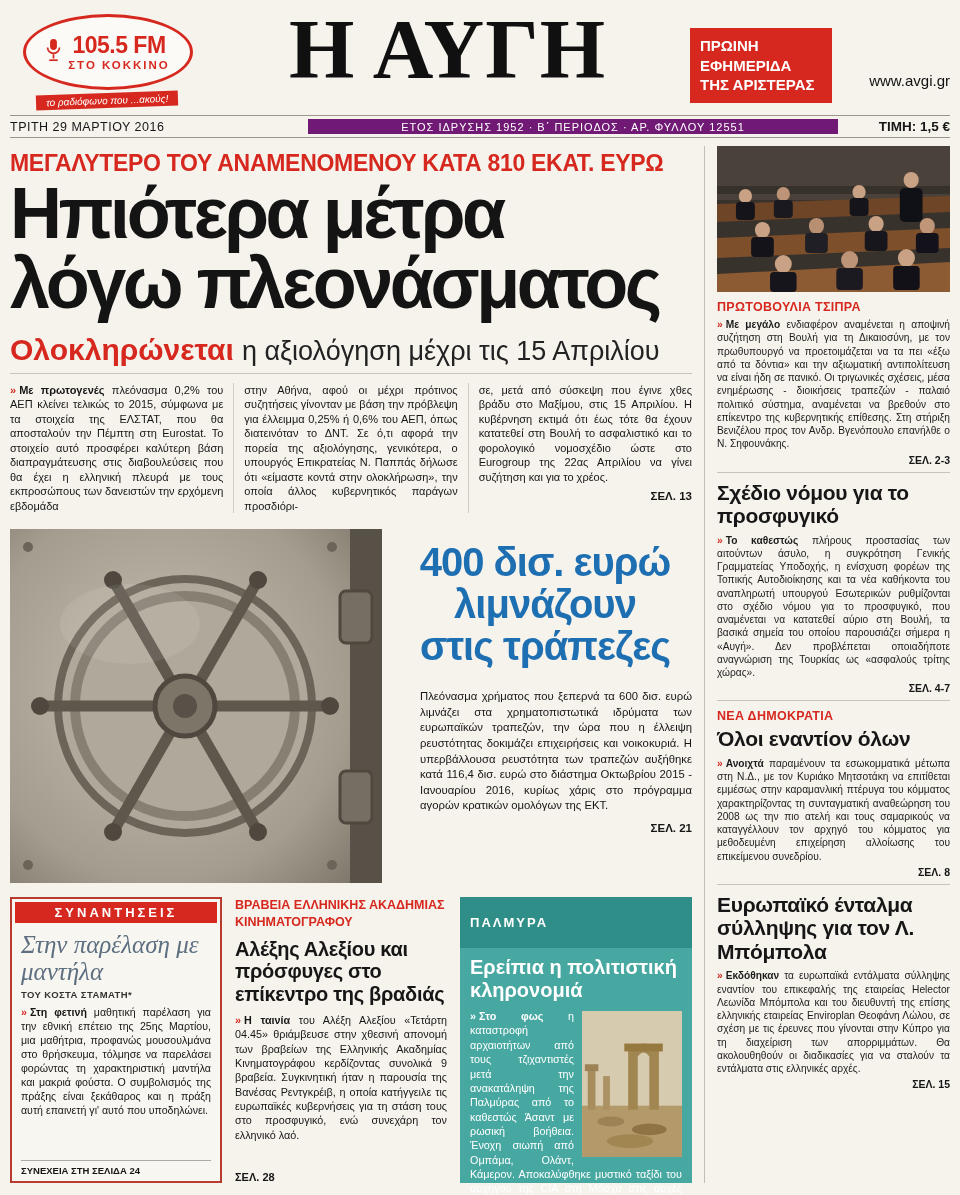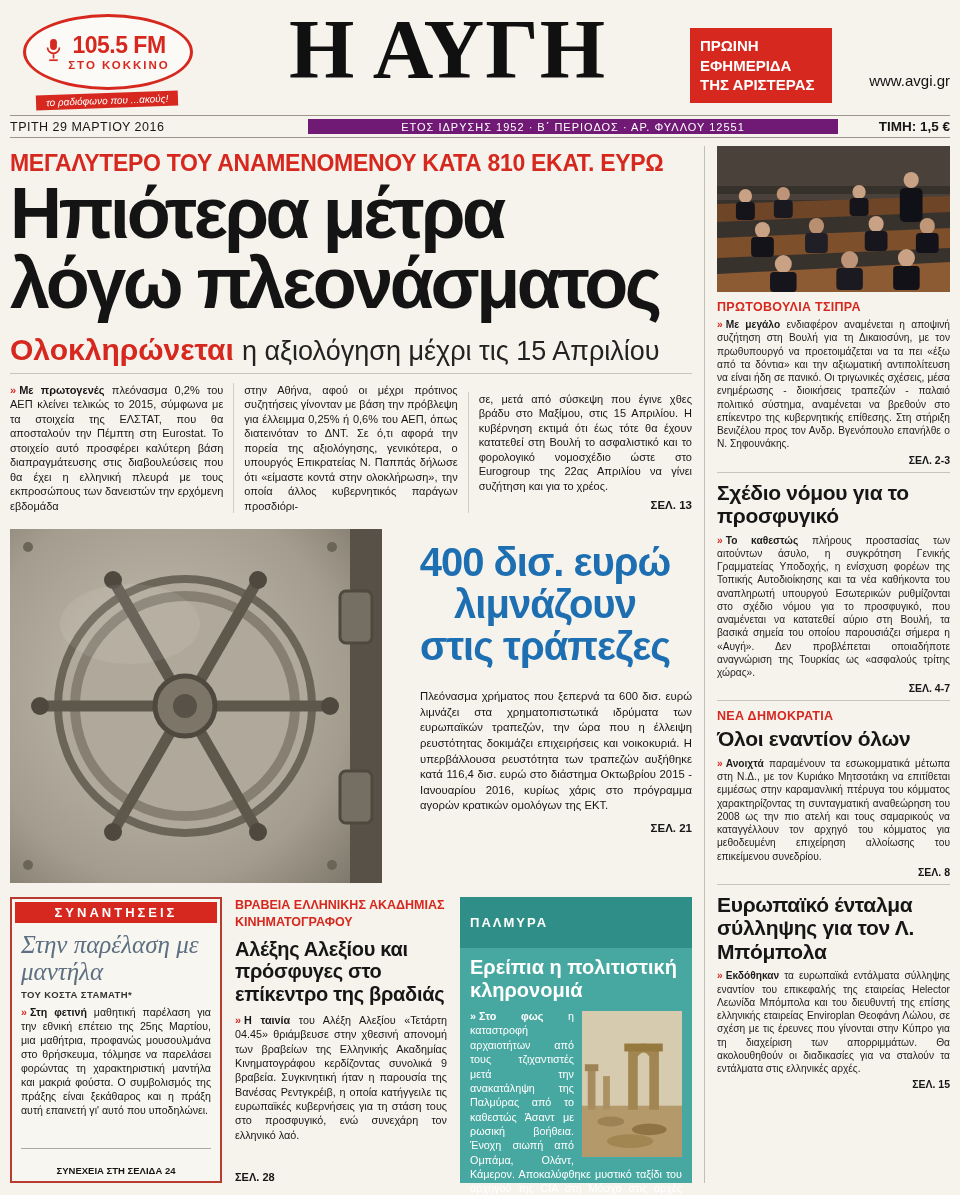--- a/index.html
+++ b/index.html
@@ -33,21 +33,21 @@
   
   .content{display:flex;margin-top:8px;}
   .main{flex:1;padding-right:12px;min-width:0;}
   .sidebar{width:246px;flex:none;border-left:1px solid #c4bfb6;padding-left:12px;box-sizing:border-box;}
   
   .kicker{color:#d6281e;font-weight:bold;font-size:23px;letter-spacing:-0.3px;margin:4px 0 2px;}
   .headline{margin:2px 0 0;font-size:72px;font-weight:bold;line-height:0.97;letter-spacing:-3.5px;color:#141414;}
   .hl{display:block;}
   .deck{margin:14px 0 6px;font-size:27px;color:#222;}
   .deck-red{color:#d6281e;font-weight:bold;font-size:30px;margin-right:8px;}
-  .lead-cols{display:flex;border-top:1px solid #c9c4bb;margin-top:4px;padding-top:9px;align-items:flex-end;}
+  .lead-cols{display:flex;border-top:1px solid #c9c4bb;margin-top:4px;padding-top:9px;}
   .lead-col{flex:1;font-size:11px;line-height:1.32;text-align:justify;padding:0 10px;margin:0;}
   .lead-col:first-child{padding-left:0;}
   .lead-col + .lead-col{border-left:1px solid #d2cdc4;}
   .lead-col:last-child{padding-right:0;}
   .mk{color:#d6281e;font-weight:bold;margin-right:3px;}
   .mk-light{color:#ffffff;}
   .page-ref{display:block;text-align:right;font-weight:bold;font-size:11.5px;margin-top:5px;}
   
   .vault{display:flex;margin-top:16px;height:354px;}
   .vault-photo{width:372px;height:354px;flex:none;}
@@ -57,21 +57,21 @@
     letter-spacing:-1px;margin-top:12px;}
   .vault-body{font-size:11.3px;line-height:1.38;text-align:justify;margin:22px 0 0;padding-left:22px;}
   .vault-page{text-align:right;font-weight:bold;font-size:11.5px;margin-top:8px;}
   
   .bottom-row{display:flex;gap:13px;margin-top:14px;height:286px;align-items:stretch;}
   .opinion-box{width:212px;flex:none;border:2px solid #b93a2e;padding:3px;display:flex;flex-direction:column;box-sizing:border-box;background:#f8f6f1;}
   .opinion-header{background:#d6281e;color:#fff;font-weight:bold;text-align:center;font-size:13px;letter-spacing:3px;padding:3px 0;}
   .opinion-title{font-family:"Liberation Serif",serif;color:#5d6f80;font-size:25px;line-height:1.08;padding:8px 6px 4px;font-style:italic;}
   .opinion-byline{font-size:9.5px;font-weight:bold;color:#333;padding:0 6px 6px;letter-spacing:0.4px;}
   .opinion-body{font-size:10.6px;line-height:1.32;text-align:justify;padding:0 6px;margin:0;flex:1;}
-  .opinion-continue{border-top:1px solid #aaa;margin:4px 6px 2px;padding-top:16px;font-weight:bold;font-size:9.5px;text-align:center;}
+  .opinion-continue{border-top:1px solid #aaa;margin:4px 6px 2px;padding-top:4px;font-weight:bold;font-size:9.5px;}
   .cinema-col{width:212px;flex:none;display:flex;flex-direction:column;}
   .cinema-kicker{color:#d6281e;font-weight:bold;font-size:12.5px;line-height:1.3;}
   .cinema-title{font-size:20px;font-weight:bold;line-height:1.12;letter-spacing:-0.3px;margin:8px 0;}
   .cinema-body{font-size:10.8px;line-height:1.33;text-align:justify;margin:0;flex:1;}
   .cinema-page{font-weight:bold;font-size:11px;margin-top:4px;}
   .palmyra-box{flex:1;background:#47a8a1;color:#fff;display:flex;flex-direction:column;min-width:0;}
   .palmyra-header{background:#2f8f88;font-weight:bold;font-size:13px;letter-spacing:2px;padding:18px 10px;}
   .palmyra-inner{padding:8px 10px;flex:1;}
   .palmyra-title{font-size:20px;font-weight:bold;line-height:1.12;margin-bottom:8px;}
   .palmyra-img{float:right;width:100px;height:146px;margin:2px 0 2px 8px;}

